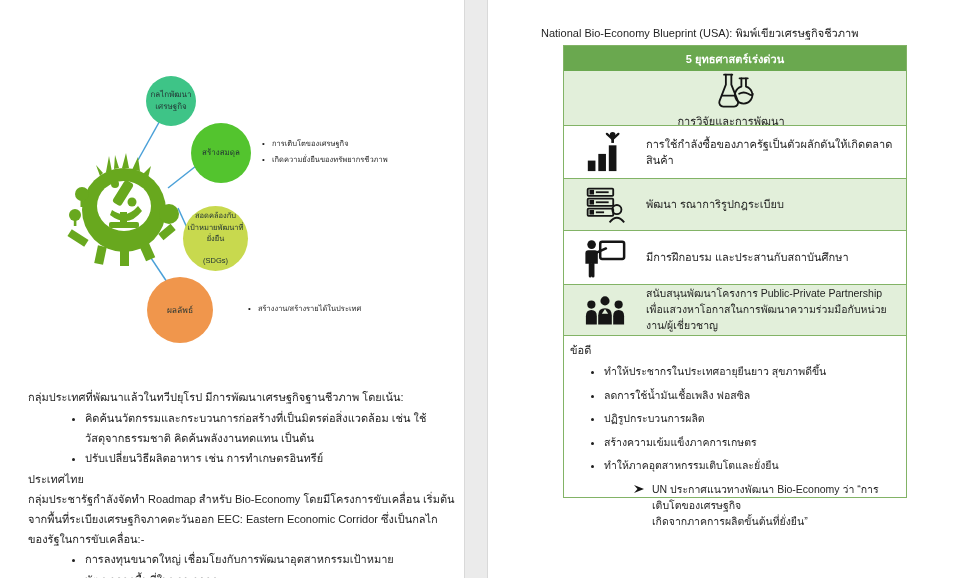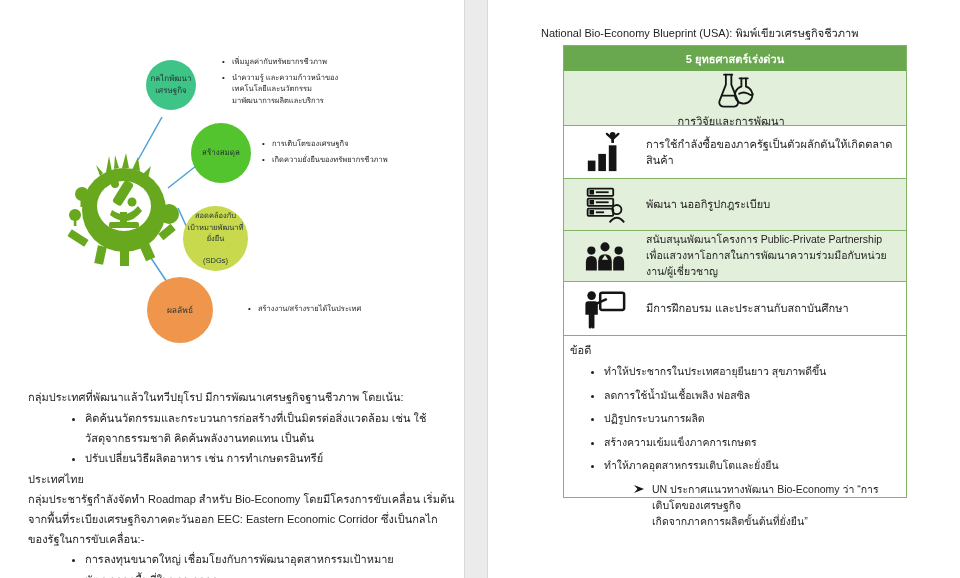--- a/index.html
+++ b/index.html
@@ -19,21 +19,21 @@
   .page-title{position:absolute;font-size:11px;font-weight:500;white-space:nowrap;}
   .page-left .page-title{left:28px;top:9px;}
   .page-right .page-title{left:53px;top:24px;text-align:right;}
 
   
   .diagram{position:absolute;left:0;top:40px;width:464px;height:345px;}
   .connectors{position:absolute;left:0;top:0;width:464px;height:345px;pointer-events:none;}
   .center-art{position:absolute;left:62px;top:98px;width:130px;height:135px;}
   .bubble{position:absolute;border-radius:50%;display:flex;align-items:center;justify-content:center;
     text-align:center;font-size:8px;line-height:1.5;color:#233;white-space:pre-line;}
-  .bubble-mechanism{left:146px;top:20px;width:50px;height:50px;background:var(--bubble-mechanism);}
+  .bubble-mechanism{left:146px;top:36px;width:50px;height:50px;background:var(--bubble-mechanism);}
   .bubble-balance{left:191px;top:83px;width:60px;height:60px;background:var(--bubble-balance);}
   .bubble-sdg{left:183px;top:166px;width:65px;height:65px;background:var(--bubble-sdg);font-size:7.5px;}
   .bubble-result{left:147px;top:237px;width:66px;height:66px;background:var(--bubble-result);font-size:8.5px;}
   .mini-list{position:absolute;list-style:none;font-size:7.5px;line-height:1.55;}
   .mini-list li{position:relative;padding-left:10px;margin-bottom:4px;white-space:pre-line;}
   .mini-list li::before{content:"•";position:absolute;left:0;top:0;font-size:8px;}
   .mini-list-1{left:222px;top:16px;width:165px;}
   .mini-list-2{left:262px;top:98px;width:180px;}
   .mini-list-4{left:248px;top:263px;width:180px;}
 
@@ -111,26 +111,20 @@
       <div class="bubble bubble-mechanism">กลไกพัฒนา
 เศรษฐกิจ</div>
       <div class="bubble bubble-balance">สร้างสมดุล</div>
       <div class="bubble bubble-sdg">สอดคล้องกับ
 เป้าหมายพัฒนาที่
 ยั่งยืน
 
 (SDGs)</div>
       <div class="bubble bubble-result">ผลลัพธ์</div>
 
-      <ul class="mini-list mini-list-1">
-        <li>เพิ่มมูลค่ากับทรัพยากรชีวภาพ</li>
-        <li>นำความรู้ และความก้าวหน้าของ
-เทคโนโลยีและนวัตกรรม
-มาพัฒนาการผลิตและบริการ</li>
-      </ul>
       <ul class="mini-list mini-list-2">
         <li>การเติบโตของเศรษฐกิจ</li>
         <li>เกิดความยั่งยืนของทรัพยากรชีวภาพ</li>
       </ul>
       <ul class="mini-list mini-list-4">
         <li>สร้างงาน/สร้างรายได้ในประเทศ</li>
       </ul>
     </div>
 
     <div class="body-text">
@@ -196,52 +190,52 @@
             <rect x="5" y="16" width="28" height="8" rx="1"></rect>
               <rect x="8" y="18.5" width="3" height="3" fill="#151515"></rect>
               <path d="M14 20 h14"></path>
             <rect x="5" y="27" width="28" height="8" rx="1"></rect>
               <rect x="8" y="29.5" width="3" height="3" fill="#151515"></rect>
               <path d="M14 31 h9"></path>
             <circle cx="37" cy="28" r="5"></circle>
             <path d="M29 42 q8 -10 16 0"></path>
           </svg>
         </div>
-        <div class="row-text">พัฒนา นออกิรูปกฎระเบียบ</div>
+        <div class="row-text">พัฒนา รณาการิรูปกฎระเบียบ</div>
+      </div>
+
+      <div class="strategy-row r4">
+        <div class="icon-cell">
+          <svg class="icon" width="46" height="44" viewBox="0 0 48 46">
+            <rect x="19" y="6" width="25" height="18" rx="2" fill="none" stroke="#151515" stroke-width="2.6"></rect>
+            <circle cx="10" cy="9" r="4.5" fill="#151515"></circle>
+            <path d="M6.5 15 h7 a3 3 0 0 1 3 3 v11 h-13 v-11 a3 3 0 0 1 3 -3 z" fill="#151515"></path>
+            <path d="M14 18 L25 13" stroke="#151515" stroke-width="2.6" stroke-linecap="round"></path>
+            <path d="M8.5 29 v13 M11.5 29 v13" stroke="#151515" stroke-width="3" stroke-linecap="round"></path>
+          </svg>
+        </div>
+        <div class="row-text">มีการฝึกอบรม และประสานกับสถาบันศึกษา</div>
       </div>
 
       <div class="strategy-row shade r5">
         <div class="icon-cell">
           <svg class="icon" width="44" height="40" viewBox="0 0 48 44">
             <g fill="#151515">
               <circle cx="9" cy="16" r="4.5"></circle>
               <path d="M3 38 v-9 q0 -7 6 -7 t6 7 v9 z"></path>
               <circle cx="39" cy="16" r="4.5"></circle>
               <path d="M33 38 v-9 q0 -7 6 -7 t6 7 v9 z"></path>
               <circle cx="24" cy="12" r="5"></circle>
               <path d="M16.5 38 v-10 q0 -8 7.5 -8 t7.5 8 v10 z"></path>
             </g>
             <path d="M24 21 l-3.5 5 h7 z" fill="#e2efda"></path>
           </svg>
         </div>
         <div class="row-text">สนับสนุนพัฒนาโครงการ Public-Private Partnership
 เพื่อแสวงหาโอกาสในการพัฒนาความร่วมมือกับหน่วยงาน/ผู้เชี่ยวชาญ</div>
-      </div>
-
-      <div class="strategy-row r4">
-        <div class="icon-cell">
-          <svg class="icon" width="46" height="44" viewBox="0 0 48 46">
-            <rect x="19" y="6" width="25" height="18" rx="2" fill="none" stroke="#151515" stroke-width="2.6"></rect>
-            <circle cx="10" cy="9" r="4.5" fill="#151515"></circle>
-            <path d="M6.5 15 h7 a3 3 0 0 1 3 3 v11 h-13 v-11 a3 3 0 0 1 3 -3 z" fill="#151515"></path>
-            <path d="M14 18 L25 13" stroke="#151515" stroke-width="2.6" stroke-linecap="round"></path>
-            <path d="M8.5 29 v13 M11.5 29 v13" stroke="#151515" stroke-width="3" stroke-linecap="round"></path>
-          </svg>
-        </div>
-        <div class="row-text">มีการฝึกอบรม และประสานกับสถาบันศึกษา</div>
       </div>
 
       <div class="benefits">
         <div class="benefits-heading">ข้อดี</div>
         <ul class="benefit-list">
           <li>ทำให้ประชากรในประเทศอายุยืนยาว สุขภาพดีขึ้น</li>
           <li>ลดการใช้น้ำมันเชื้อเพลิง ฟอสซิล</li>
           <li>ปฏิรูปกระบวนการผลิต</li>
           <li>สร้างความเข้มแข็งภาคการเกษตร</li>
           <li>ทำให้ภาคอุตสาหกรรมเติบโตและยั่งยืน</li>

